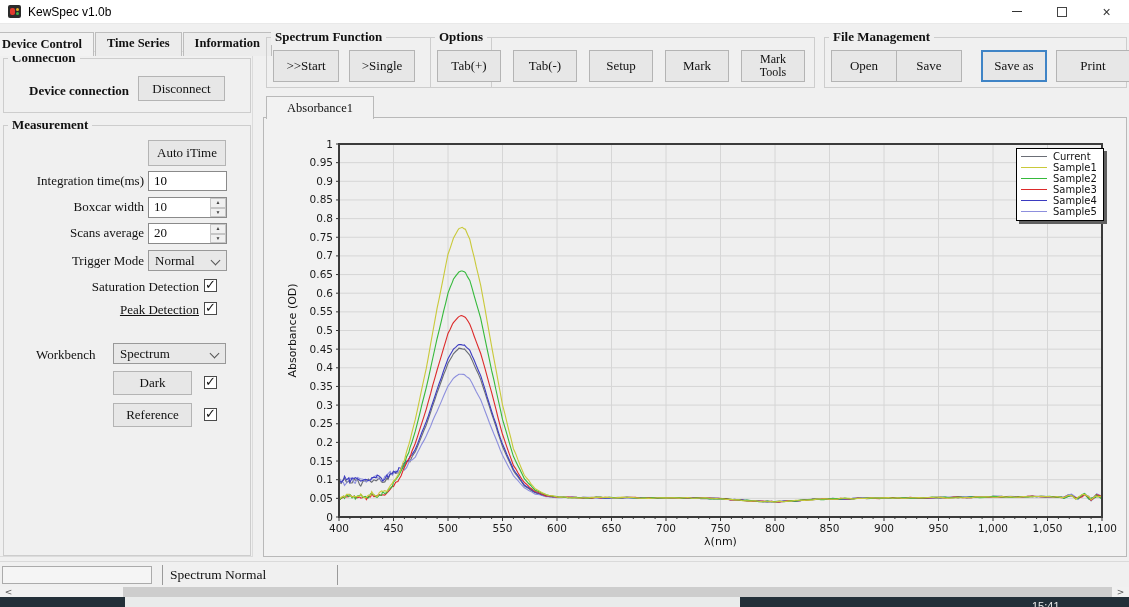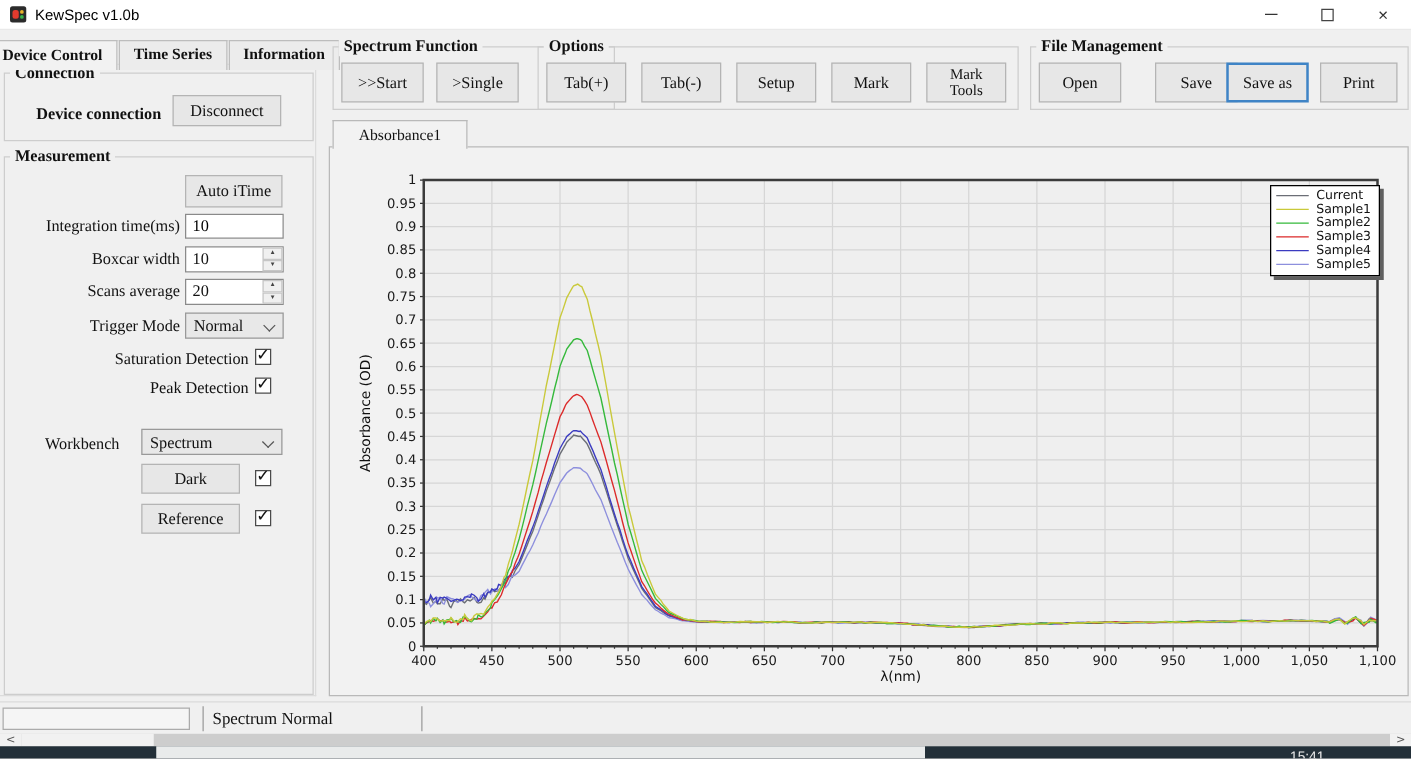--- a/index.html
+++ b/index.html
@@ -147,21 +147,21 @@
 
     <span class="mlabel r" style="left:10px;top:127px;width:130px;">Trigger Mode</span>
     <div class="combo" style="left:144px;top:124px;width:79px;height:21px;">
       <span class="val">Normal</span>
       <span class="chev"></span>
     </div>
 
     <span class="mlabel r" style="left:15px;top:153px;width:180px;">Saturation Detection</span>
     <div class="cb on" style="left:200px;top:153px;"></div>
 
-    <span class="mlabel r" style="left:15px;top:176px;width:180px;">Peak Detection</span>
+    <span class="mlabel r" style="left:15px;top:176px;width:180px;text-decoration:underline;">Peak Detection</span>
     <div class="cb on" style="left:200px;top:176px;"></div>
 
     <span class="mlabel" style="left:32px;top:221px;">Workbench</span>
     <div class="combo" style="left:109px;top:217px;width:113px;height:21px;">
       <span class="val">Spectrum</span>
       <span class="chev"></span>
     </div>
 
     <div class="btn" style="left:109px;top:245px;width:79px;height:24px;">Dark</div>
     <div class="cb on" style="left:200px;top:250px;"></div>
@@ -184,23 +184,23 @@
         <div class="btn" style="left: 82px; top: 12px; width: 64px; height: 32px;">Tab(-)</div>
         <div class="btn" style="left: 158px; top: 12px; width: 64px; height: 32px;">Setup</div>
         <div class="btn" style="left: 234px; top: 12px; width: 64px; height: 32px;">Mark</div>
         <div class="btn" style="left: 310px; top: 12px; width: 64px; height: 32px; font-size: 12px; padding: 0px 8px;">Mark Tools</div>
       </div>
   </div>
   <div class="groupbox" style="left:824px;top:37px;width:301px;height:49px;">
     <span class="gb-title">File Management</span>
     <div id="fm-buttons">
         <div class="btn" style="left: 6px; top: 12px; width: 66px; height: 32px;">Open</div>
-        <div class="btn" style="left: 71px; top: 12px; width: 66px; height: 32px; margin-left: 28px;">Save</div>
+        <div class="btn" style="left: 71px; top: 12px; width: 66px; height: 32px;">Save</div>
         <div class="btn focused" style="left: 156px; top: 12px; width: 66px; height: 32px;">Save as</div>
-        <div class="btn" style="left: 231px; top: 12px; width: 62px; height: 32px;">Print</div>
+        <div class="btn" style="left: 231px; top: 12px; width: 74px; height: 32px;">Print</div>
       </div>
   </div>
 
   <div class="chart-tab">
     <span>Absorbance1</span>
   </div>
   <div class="chart-container">
     <svg id="chart-svg" width="862" height="438">
         <rect x="75" y="26" width="763" height="373" fill="#efefef"></rect>
         <g stroke="#d6d6d6" stroke-width="1">

